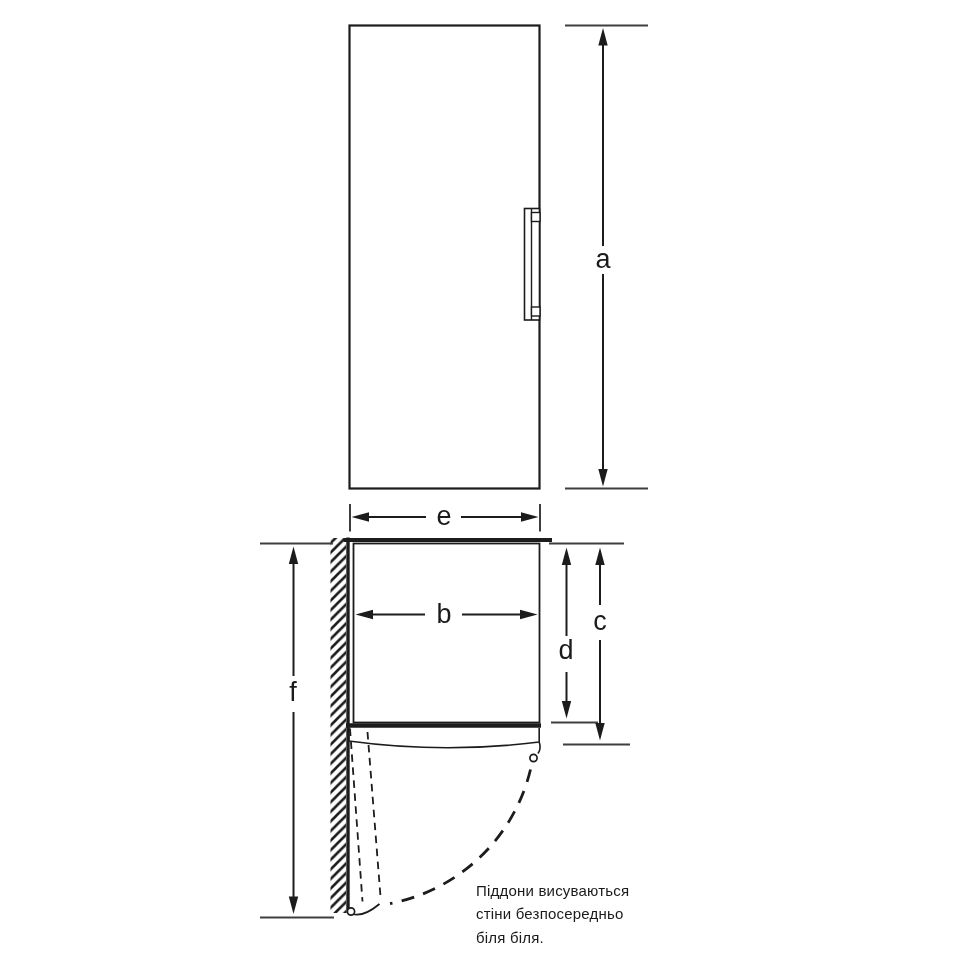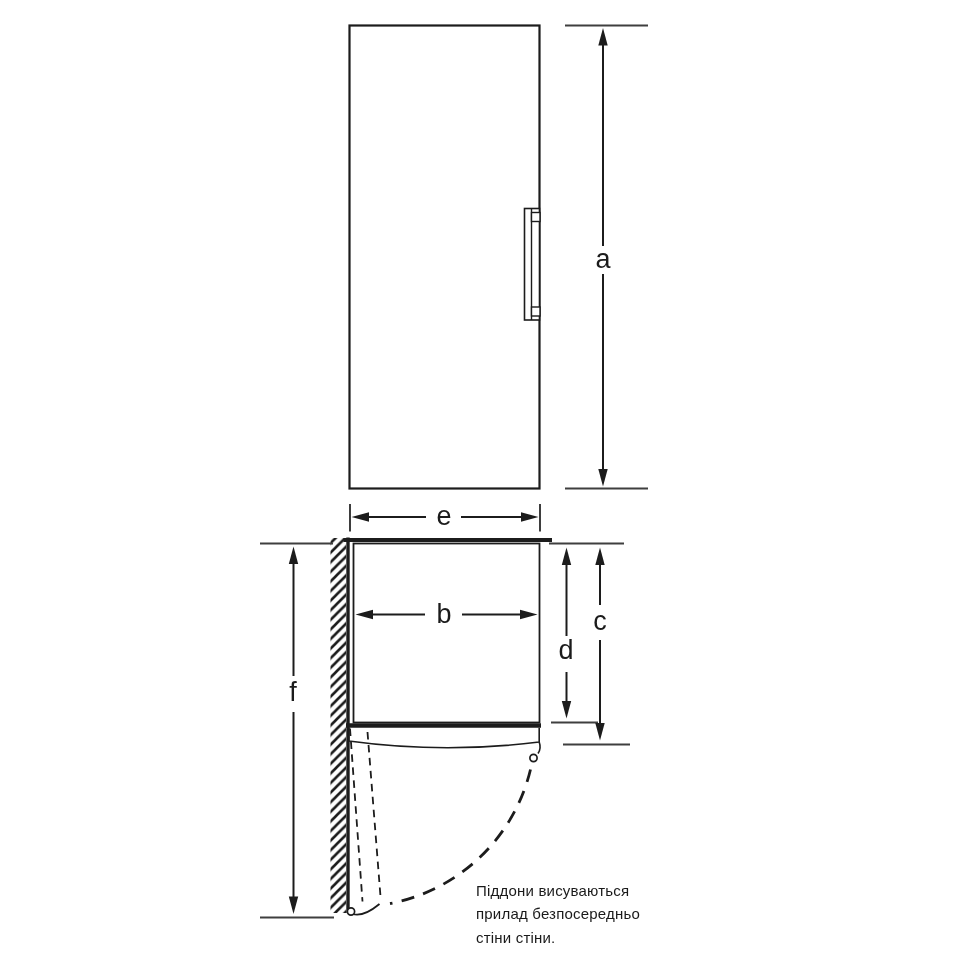--- a/index.html
+++ b/index.html
@@ -137,17 +137,17 @@
         <line x1="293.5" y1="712" x2="293.5" y2="900" stroke="#1c1c1c" stroke-width="2"></line>
         <polygon points="293.5,546.5 288.8,564 298.2,564" fill="#1c1c1c"></polygon>
         <polygon points="293.5,914 288.8,896.5 298.2,896.5" fill="#1c1c1c"></polygon>
         <text class="dim-label" x="293" y="701" text-anchor="middle">f</text>
       </g>
     </g>
   </svg>
 
   <div class="caption">
     <div>Піддони висуваються</div>
-    <div>прилад безпосередньо</div>
-    <div>стіни стіни.</div>
+    <div>стіни безпосередньо</div>
+    <div>біля біля.</div>
   </div>
 
 </div>
 
 </body></html>

